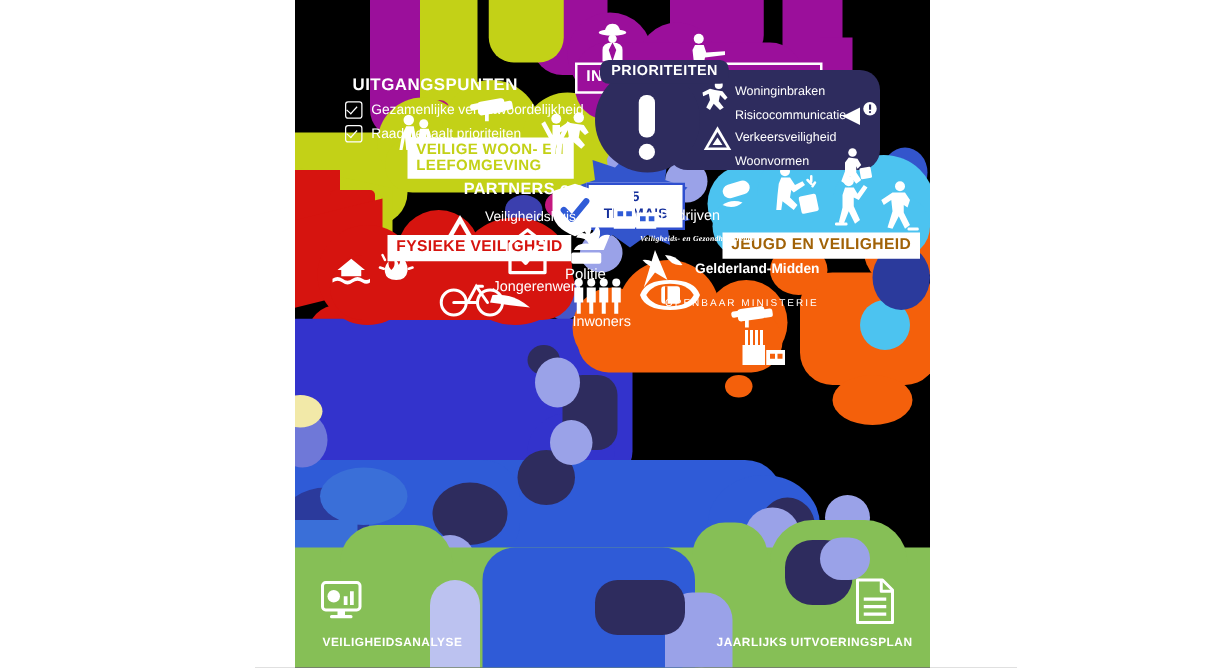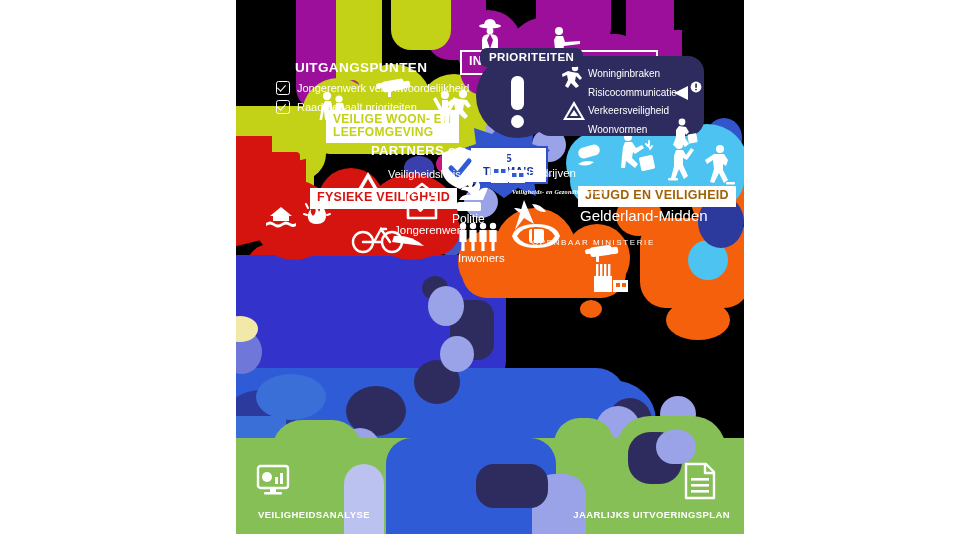--- a/index.html
+++ b/index.html
@@ -24,21 +24,21 @@
   
   #themas-badge{position:absolute;background:#ffffff;border:2px solid #2f4fcf;
        color:#16309c;font-weight:bold;text-align:center;line-height:1.15;
        font-size:11px;padding:4px 12px 5px;letter-spacing:.3px;}
 
   
   .panel{position:absolute;box-sizing:border-box;}
   .panel-title{font-weight:bold;color:#ffffff;letter-spacing:.4px;}
 
   #uitgangspunten{left:40px;top:60px;}
-  #up-title{font-size:13.5px;margin-left:19px;}
+  #up-title{font-size:13.5px;margin-left:6px;}
   .up-row{display:flex;align-items:center;gap:7px;margin-top:5.5px;}
   .up-box{width:12px;height:12px;border:1.6px solid #ffffff;border-radius:2.5px;
           position:relative;flex:0 0 auto;}
   .up-box:after{content:"";position:absolute;left:2.4px;top:1.2px;width:4px;height:7px;
           border:solid #ffffff;border-width:0 1.8px 1.8px 0;transform:rotate(42deg);}
   .up-txt{font-size:11px;color:#ffffff;white-space:nowrap;}
 
   
   #prio-wrap{position:absolute;left:240px;top:48px;}
   #prio-round{position:absolute;left:0;top:6px;width:84px;height:84px;border-radius:50%;background:#2e2c5e;}
@@ -388,21 +388,21 @@
     </div>
     <div id="themas-badge" style="left:233px;top:146px;">
       <span>5</span><br>
       <span>THEMA'S</span>
     </div>
 
     <div class="panel" id="uitgangspunten">
       <div class="panel-title" id="up-title">UITGANGSPUNTEN</div>
       <div class="up-row">
         <span class="up-box"></span>
-        <span class="up-txt">Jongerenwerk verantwoordelijkheid</span>
+        <span class="up-txt">Gezamenlijke verantwoordelijkheid</span>
       </div>
       <div class="up-row">
         <span class="up-box"></span>
         <span class="up-txt">Raad bepaalt prioriteiten</span>
       </div>
     </div>
     <span style="position:absolute;left:196px;top:88px;">
       <svg width="26" height="38" viewBox="0 0 26 38">
           <g class="wf">
         <circle cx="13" cy="7" r="4"></circle>
@@ -526,21 +526,21 @@
       <div style="display:flex;align-items:center;gap:4px;margin-top:3px;">
         <span>
           <svg width="40" height="34" viewBox="0 0 40 34">
               <g class="wf">
             <path d="M2 10 q8 -1 13 6 q-7 1 -13 -6 Z"></path>
             <path d="M20 6 q9 0 14 8 q-9 1 -14 -8 Z"></path>
             <path d="M12 2 L22 26 L12 20 L3 32 Z"></path>
           </g>
             </svg>
         </span>
-        <span style="font-size:15px;font-weight:normal;color:#ffffff;white-space:nowrap;margin-left:24px;">Gelderland-Midden</span>
+        <span style="font-size:11px;font-weight:bold;color:#ffffff;white-space:nowrap;">Gelderland-Midden</span>
       </div>
       <div style="margin-top:6px;margin-left:20px;font-size:8px;font-weight:normal;color:#ffffff;letter-spacing:1.6px;white-space:nowrap;">OPENBAAR MINISTERIE</div>
     </div>
 
     <span style="position:absolute;left:20px;top:464px;">
       <svg width="34" height="32" viewBox="0 0 34 32">
         <rect x="2" y="2" width="30" height="22" rx="2.6" fill="none" stroke="#ffffff" stroke-width="2.4"></rect>
         <circle cx="11" cy="13" r="5" fill="#ffffff"></circle>
         <rect x="19" y="13" width="3" height="7" fill="#ffffff"></rect>
         <rect x="24" y="9" width="3" height="11" fill="#ffffff"></rect>

